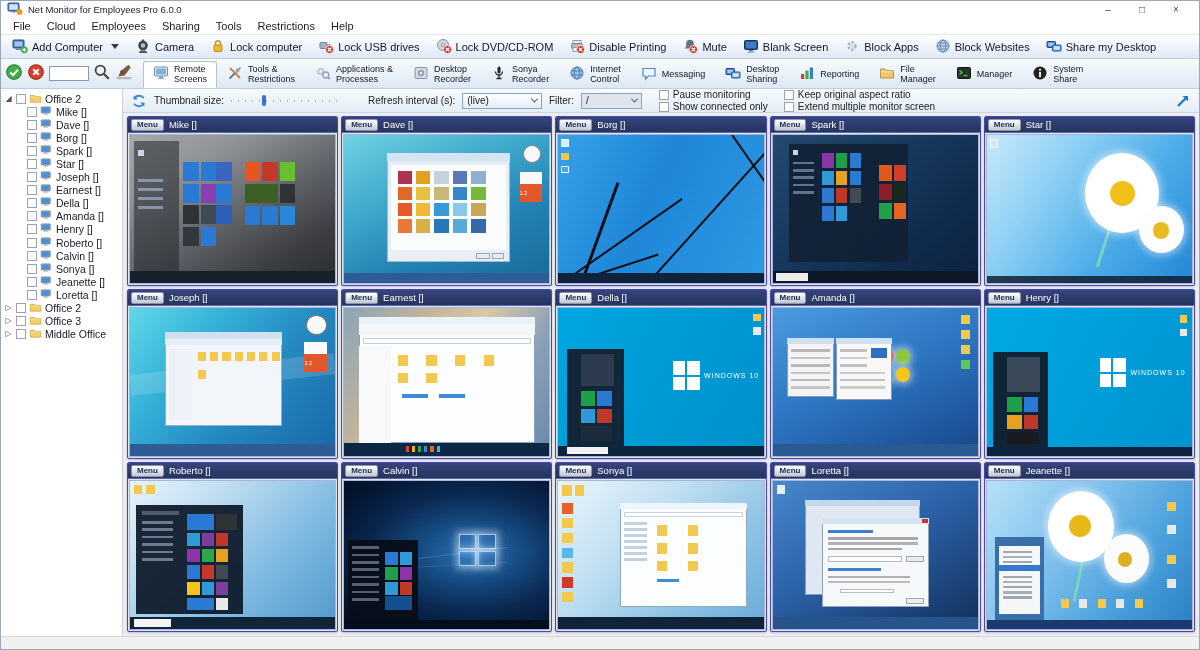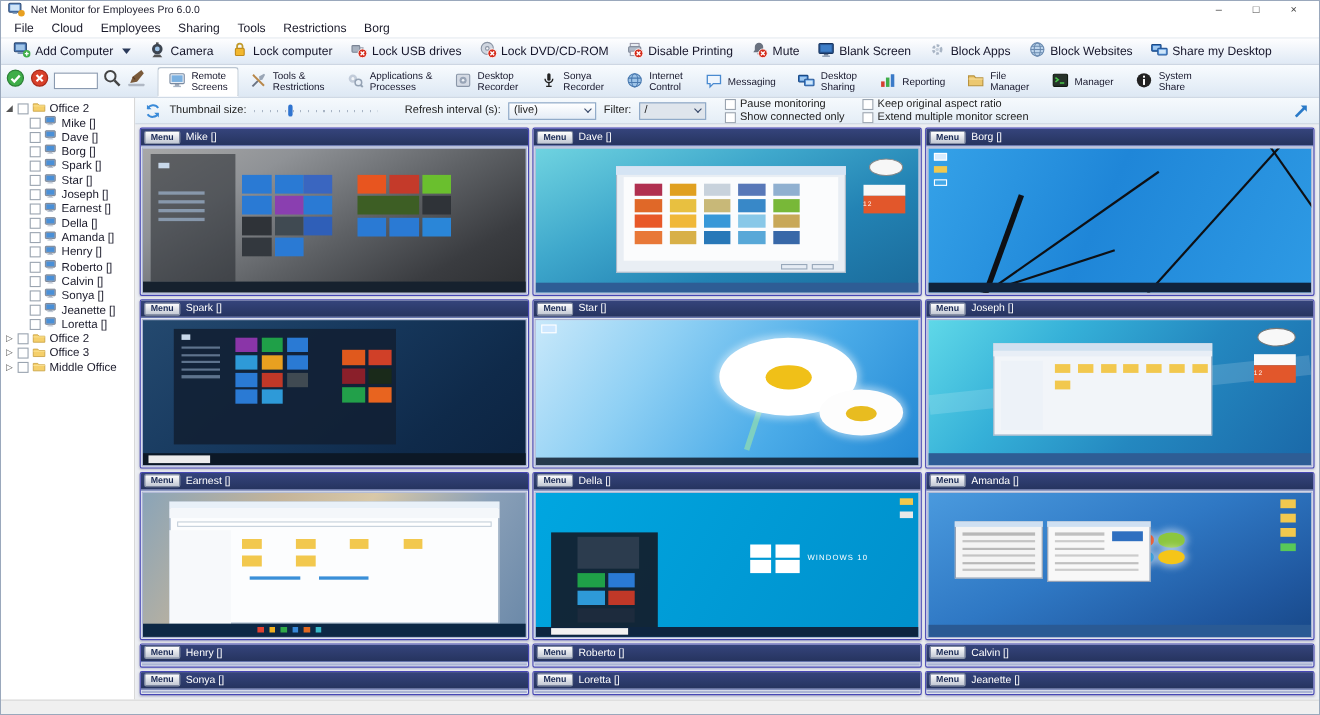--- a/index.html
+++ b/index.html
@@ -46,21 +46,21 @@
   .slider { width:112px; height:13px; position:relative; }
   .slider-ticks { position:absolute; left:0; right:0; top:6px; height:2px; background:repeating-linear-gradient(90deg,#a8b4c4 0 1px,transparent 1px 7px); }
   .slider-thumb { position:absolute; top:1px; width:4px; height:11px; background:#2f74d0; border-radius:2px; }
   .combo { display:flex; align-items:center; border:1px solid #88a4c4; background:linear-gradient(#ffffff,#e4ecf6); height:16px; padding:0 4px; font-size:10px; min-width:44px;gap:43px; }
   .combo.gray { background:#dfe5ec; }
   .combo .chev { width:5px; height:5px; border-right:1.4px solid #3a4a6a; border-bottom:1.4px solid #3a4a6a; transform:rotate(45deg) translate(-1px,-1px); margin-left:auto; }
   .cbgrid { display:grid; grid-template-rows:auto auto; grid-auto-flow:column; column-gap:16px; row-gap:1px; font-size:10px; margin-left:10px; }
   .cbitem { display:flex; align-items:center; gap:4px; white-space:nowrap; }
   .expand-btn { margin-left:auto; }
 
-  .grid { flex:1; display:grid; grid-template-columns:repeat(3,1fr); grid-template-rows:repeat(3,1fr); gap:3px; padding:3px 4px 4px 4px; min-height:0; }
+  .grid { flex:1; display:grid; grid-template-columns:repeat(5,1fr); grid-template-rows:repeat(3,1fr); gap:3px; padding:3px 4px 4px 4px; min-height:0; }
   .tile { border:1px solid #4646b4; border-radius:2px; display:flex; flex-direction:column; overflow:hidden; background:#dfe3ee; box-shadow:0 1px 2px rgba(60,60,120,0.25); }
   .tile-header { height:16px; flex:none; display:flex; align-items:center; gap:5px; padding:0 3px; background:linear-gradient(#35447c,#26345f); border-bottom:1px solid #5a6aa8; }
   .menu-btn { font-size:8px; font-weight:bold; color:#1a2a55; background:linear-gradient(#fefefe,#c2c8d4); border:1px solid #8a94a8; border-radius:2px; height:12px; padding:0 5px; line-height:10px; cursor:default; }
   .tile-name { color:#fff; font-size:9.5px; white-space:nowrap; overflow:hidden; }
   .tile-screen { flex:1; position:relative; margin:1px; border:1px solid #aab4d4; overflow:hidden; }
   .tile-screen .rc { position:absolute; }
 
   .statusbar { height:13px; flex:none; background:#f0f0f0; border-top:1px solid #d8d8d8; }
 </style>
 </head>
@@ -85,21 +85,21 @@
     </div>
   </div>
 
   <div class="menubar" id="menubar">
       <span>File</span>
       <span>Cloud</span>
       <span>Employees</span>
       <span>Sharing</span>
       <span>Tools</span>
       <span>Restrictions</span>
-      <span>Borg</span>
+      <span>Help</span>
     </div>
 
   <div class="toolbar1" id="toolbar1">
       <div class="tbtn">
         <span><svg viewBox="0 0 16 16">
             <rect x="1" y="2" width="11" height="8" rx="1" fill="#4a7ab8" stroke="#2d4a74"></rect>
             <rect x="2.5" y="3.5" width="8" height="5" fill="#9fc4e8"></rect>
             <rect x="4" y="10.5" width="5" height="1.5" fill="#6a8ab0"></rect>
             <circle cx="12.3" cy="11.8" r="3.4" fill="#3fae49"></circle>
             <path d="M12.3 10v3.6M10.5 11.8h3.6" stroke="#fff" stroke-width="1.2"></path>

